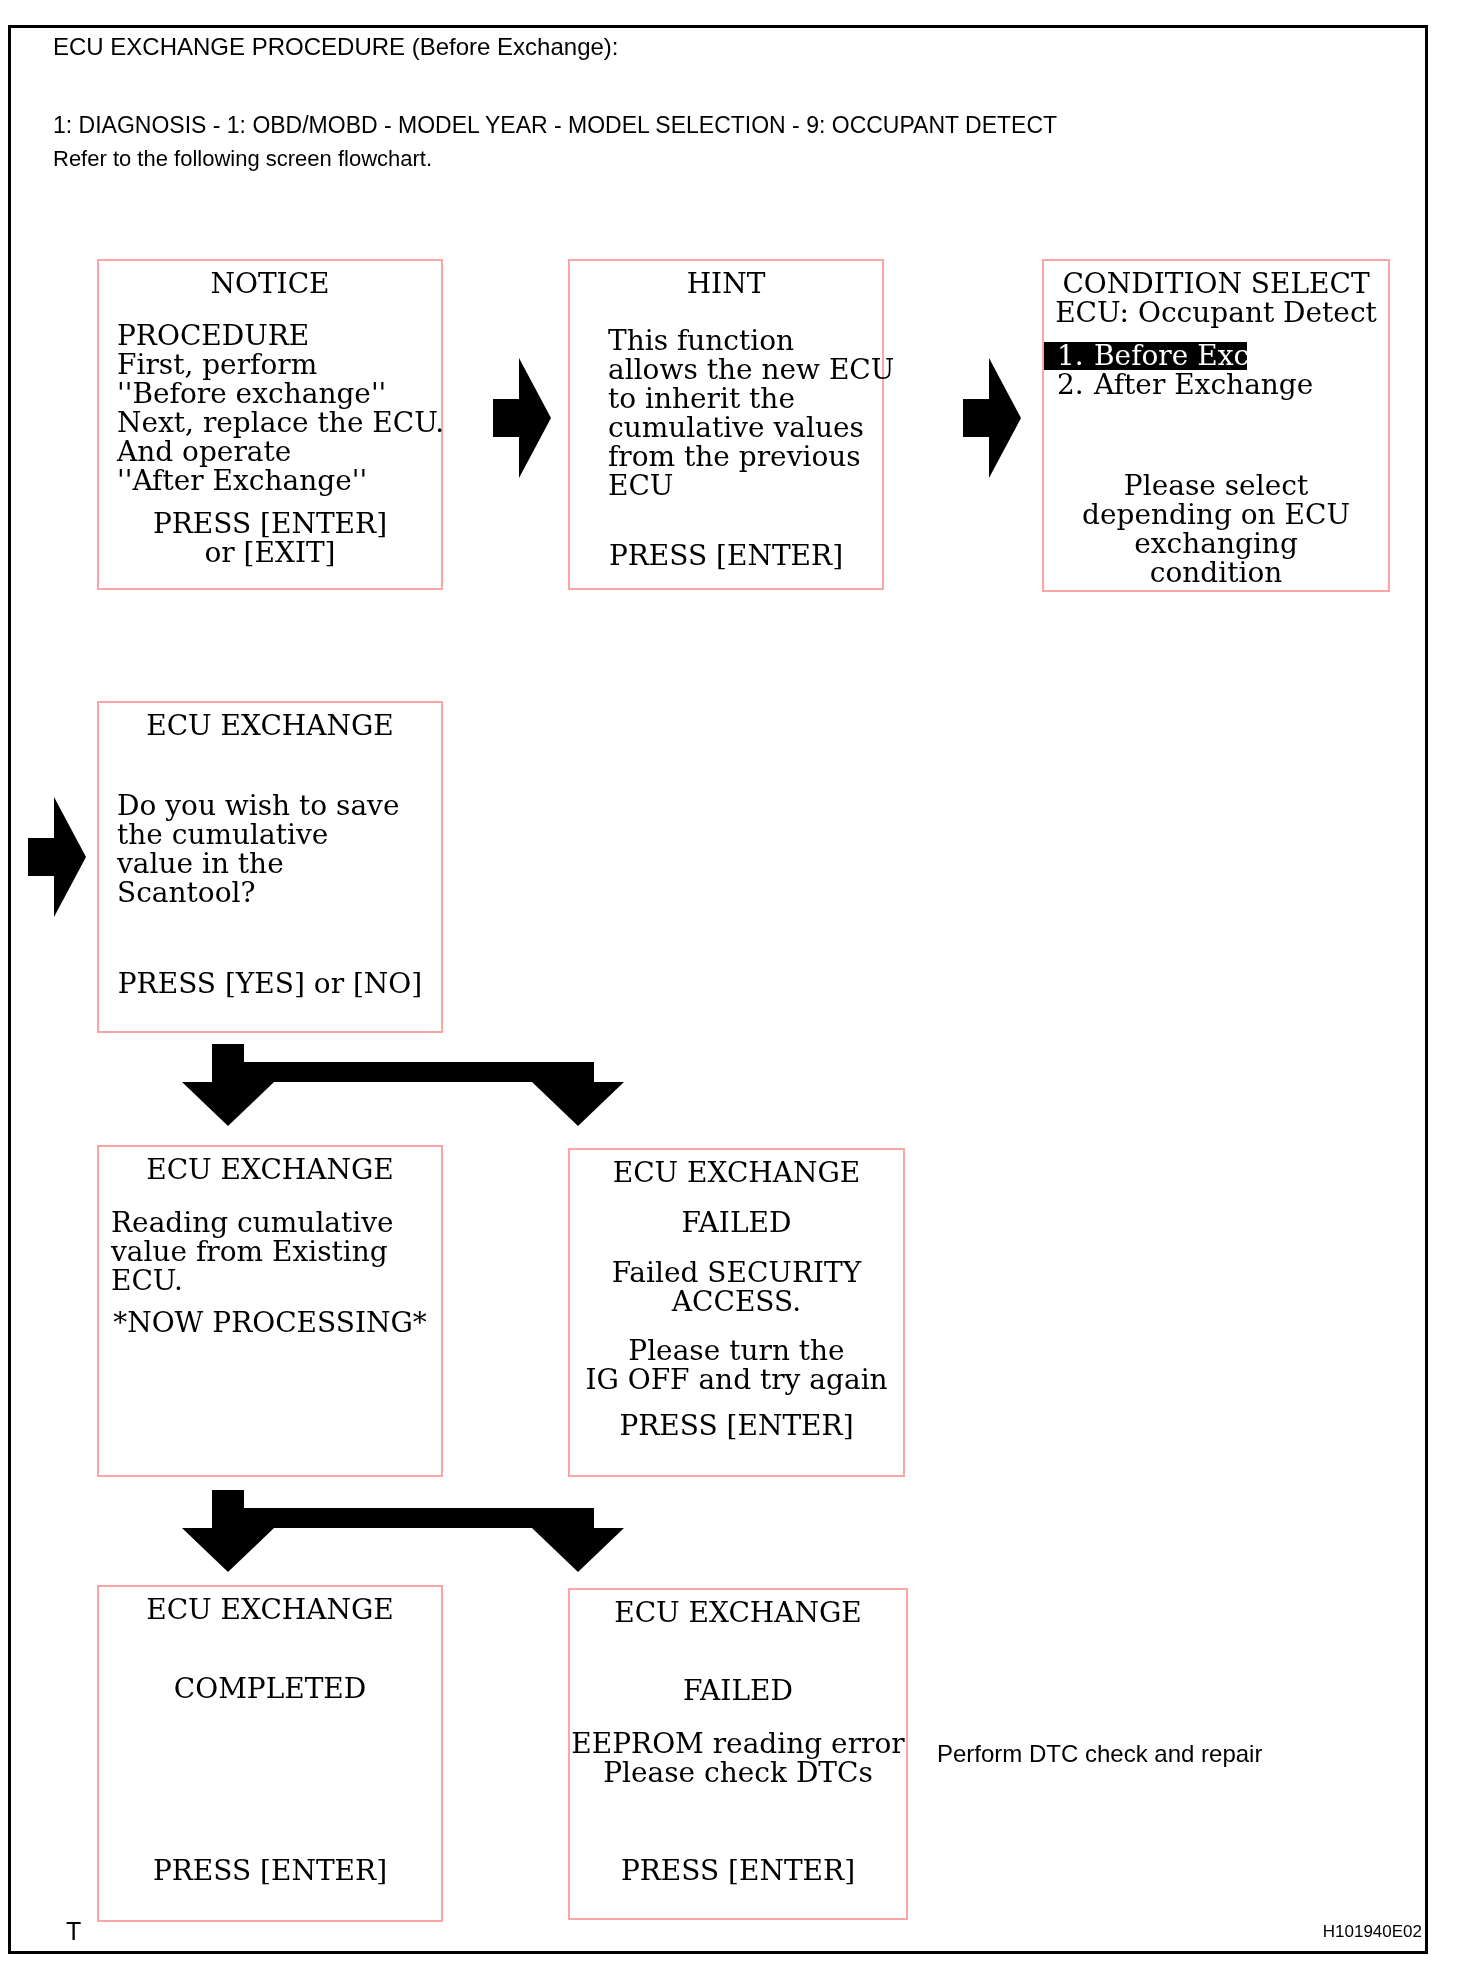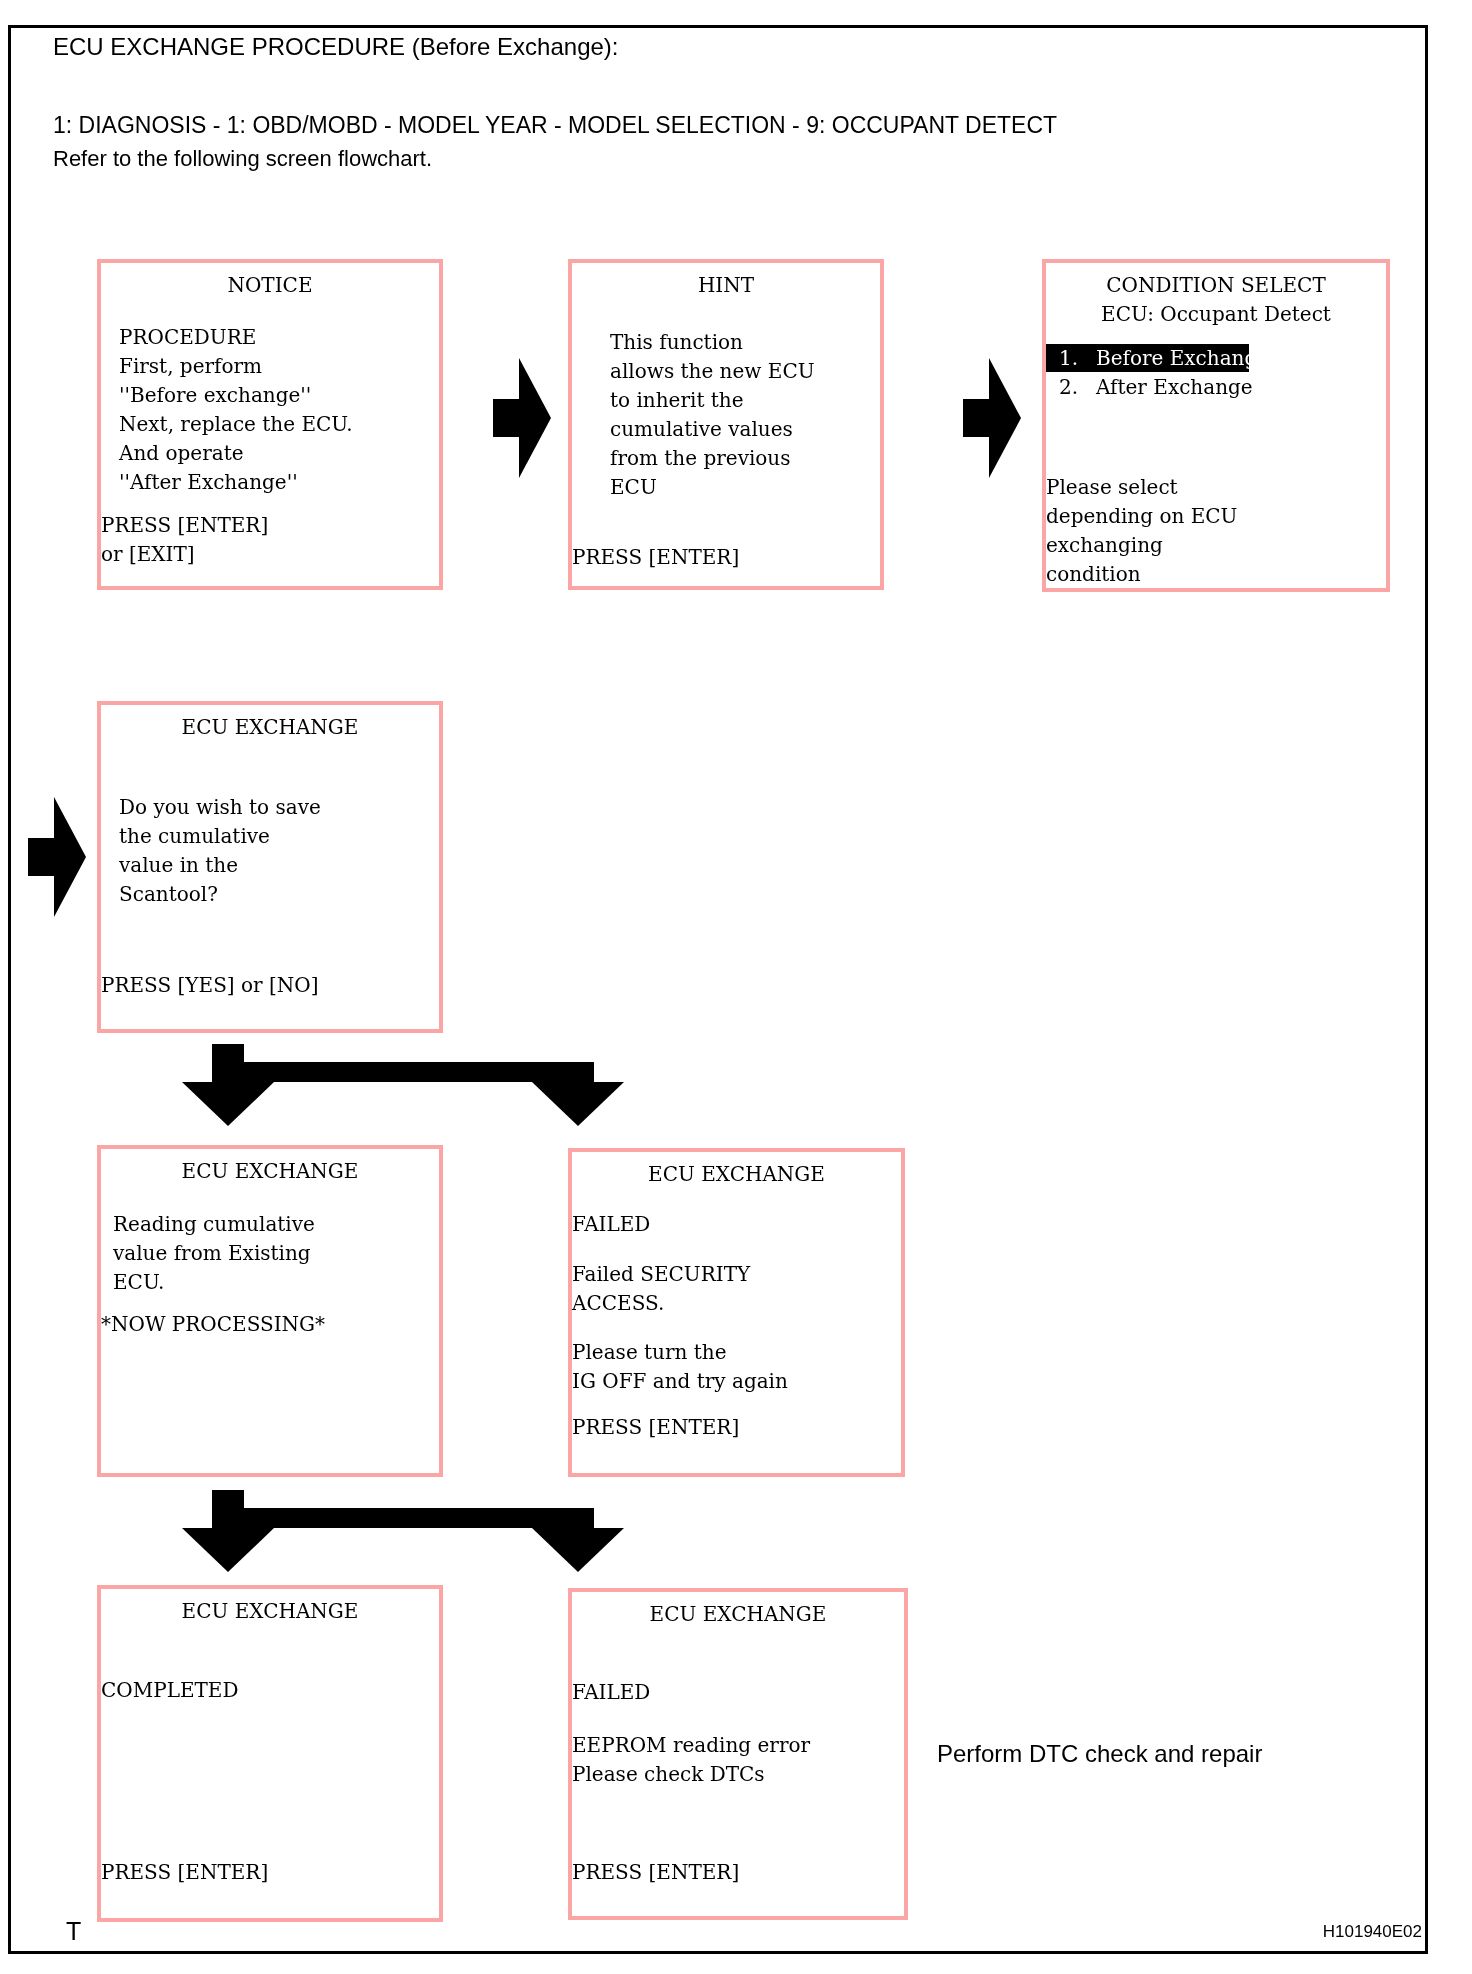--- a/index.html
+++ b/index.html
@@ -12,26 +12,26 @@
     position:absolute; left:8px; top:25px; width:1420px; height:1929px;
     border:3px solid #000; box-sizing:border-box;
   }
   
   .hdr { position:absolute; font-family:"Liberation Sans", sans-serif; white-space:nowrap; }
   .hdr-title { left:53px; top:33px; font-size:24px; font-weight:normal; }
   .hdr-path  { left:53px; top:112px; font-size:23px; }
   .hdr-instr { left:53px; top:146px; font-size:22px; }
   
   .screen {
-    position:absolute; border:4px solid #fca5a5; box-sizing:border-box; background:#fff;
-    font-size:20px; line-height:29px;
+    position:absolute; border:2px solid #fca5a5; box-sizing:border-box; background:#fff;
+    font-size:28px; line-height:29px;
   }
   .s-title  { position:absolute; left:0; right:0; top:8px; text-align:center; white-space:nowrap; }
   .s-block  { position:absolute; white-space:nowrap; }
-  .s-center { position:absolute; left:0; right:0; white-space:nowrap; }
+  .s-center { position:absolute; left:0; right:0; text-align:center; white-space:nowrap; }
   
   .sel-row { position:absolute; left:0; height:28px; line-height:28px; white-space:nowrap; }
   .sel-row .num   { position:absolute; left:13px; }
   .sel-row .label { position:absolute; left:50px; }
   .sel-row.selected { background:#000; color:#fff; width:203px; }
   
   .arrow-right { position:absolute; width:58px; height:120px; }
   .ar-tail { position:absolute; left:0; top:41px; width:26px; height:38px; background:#000; }
   .ar-head { position:absolute; left:26px; top:0; width:0; height:0;
              border-top:60px solid transparent; border-bottom:60px solid transparent;

